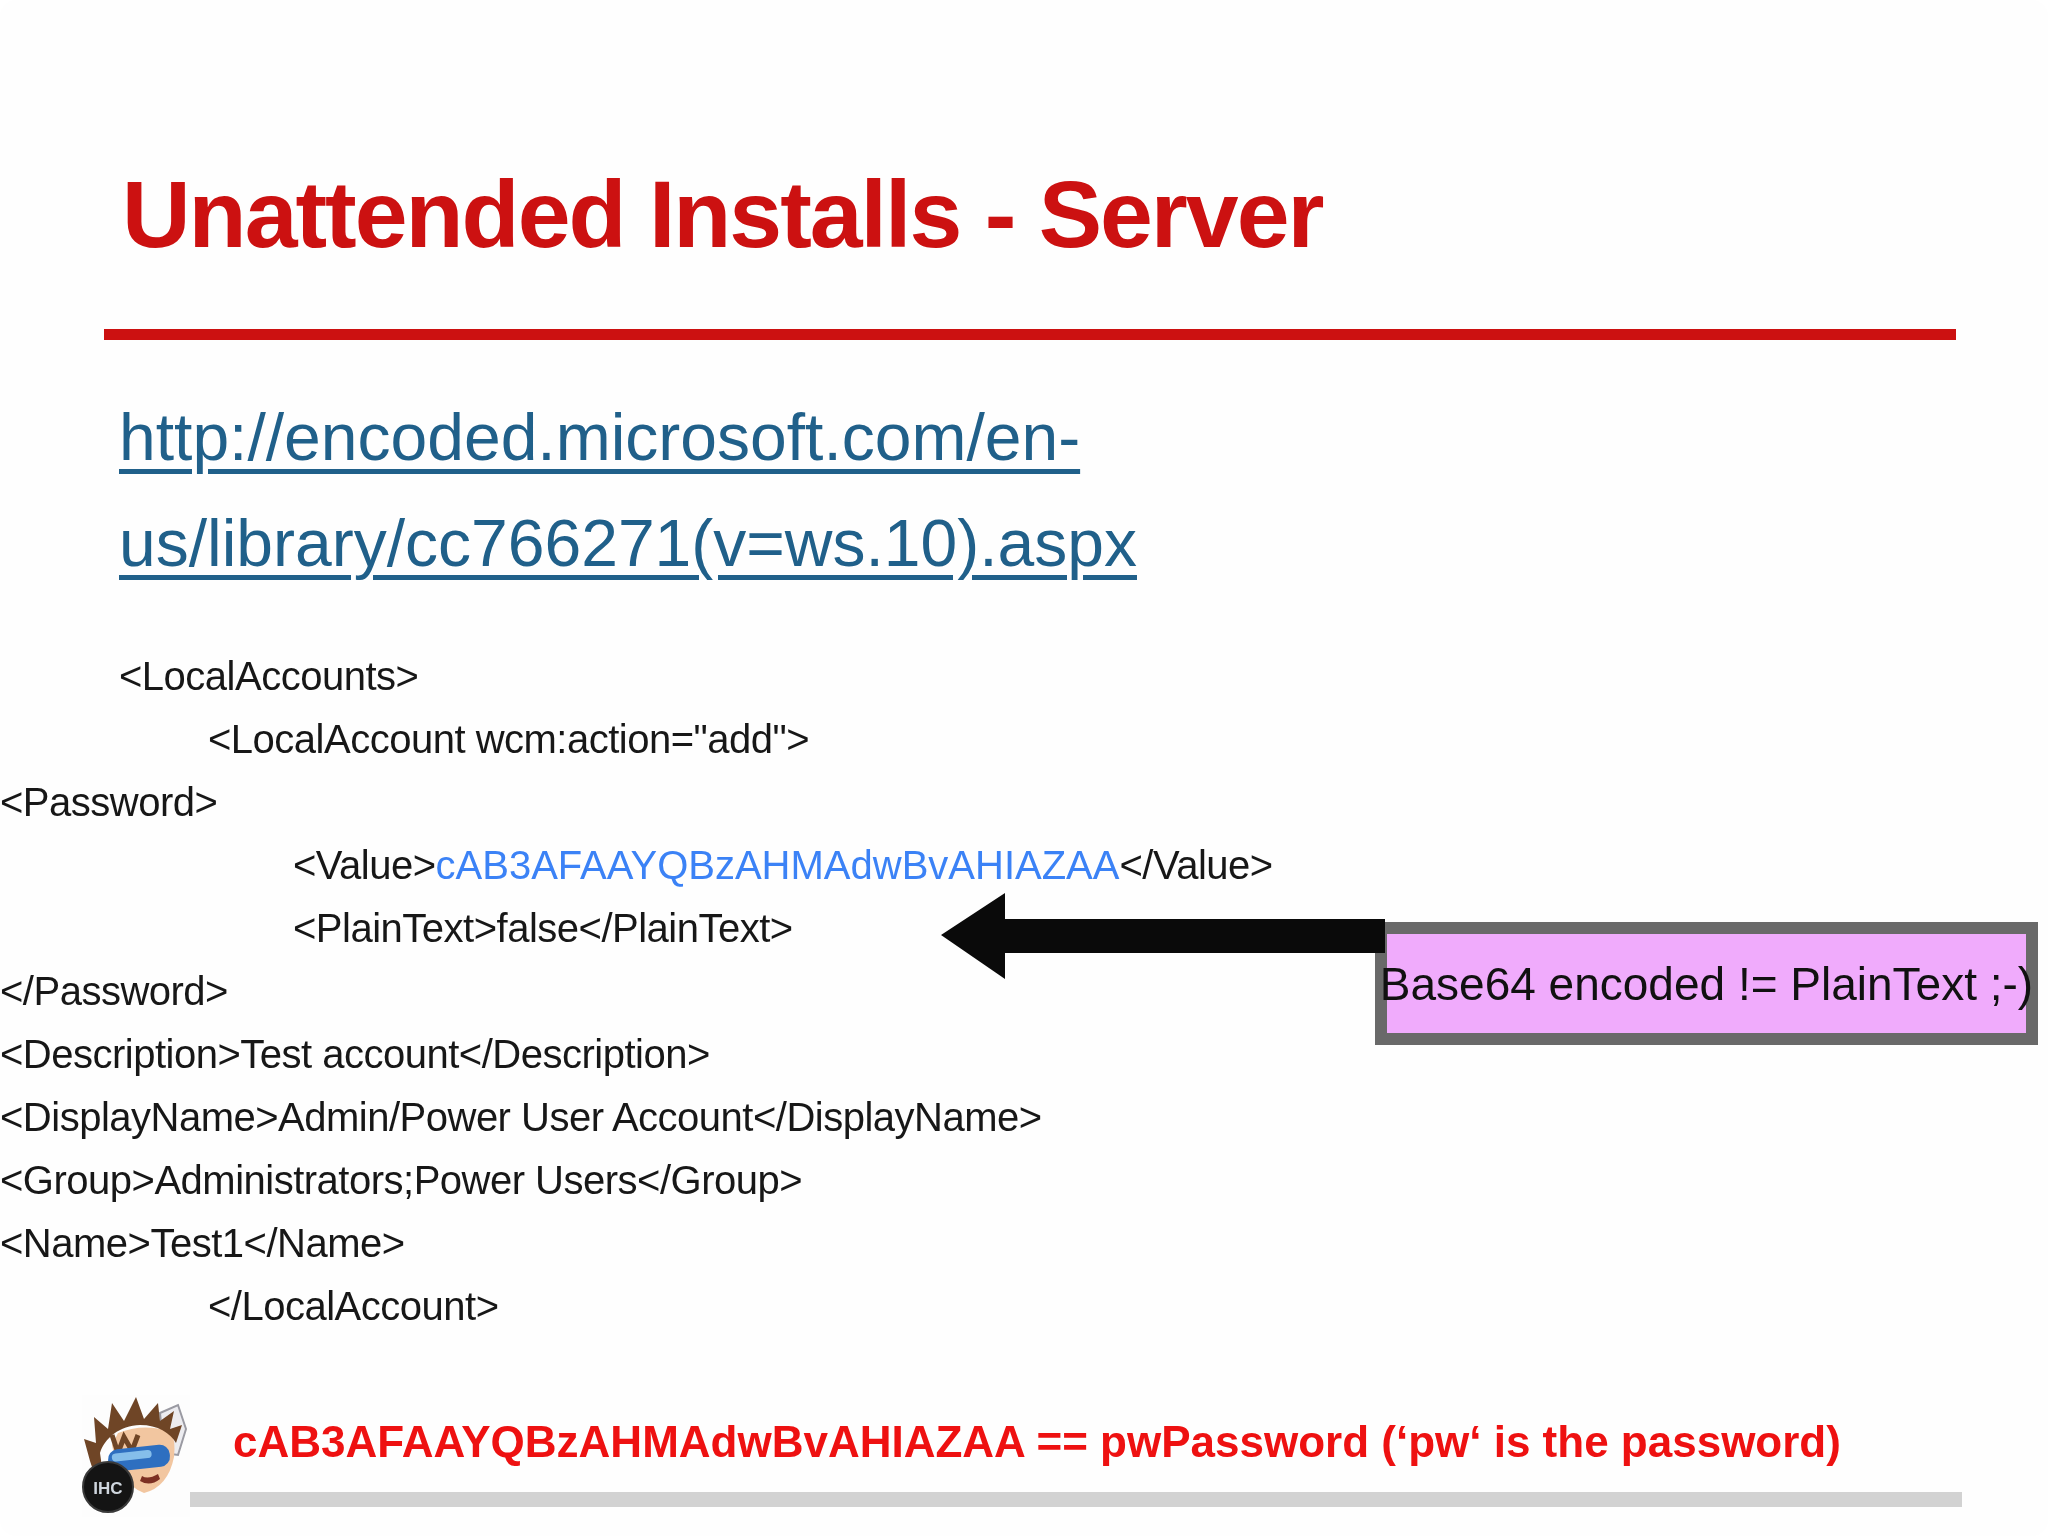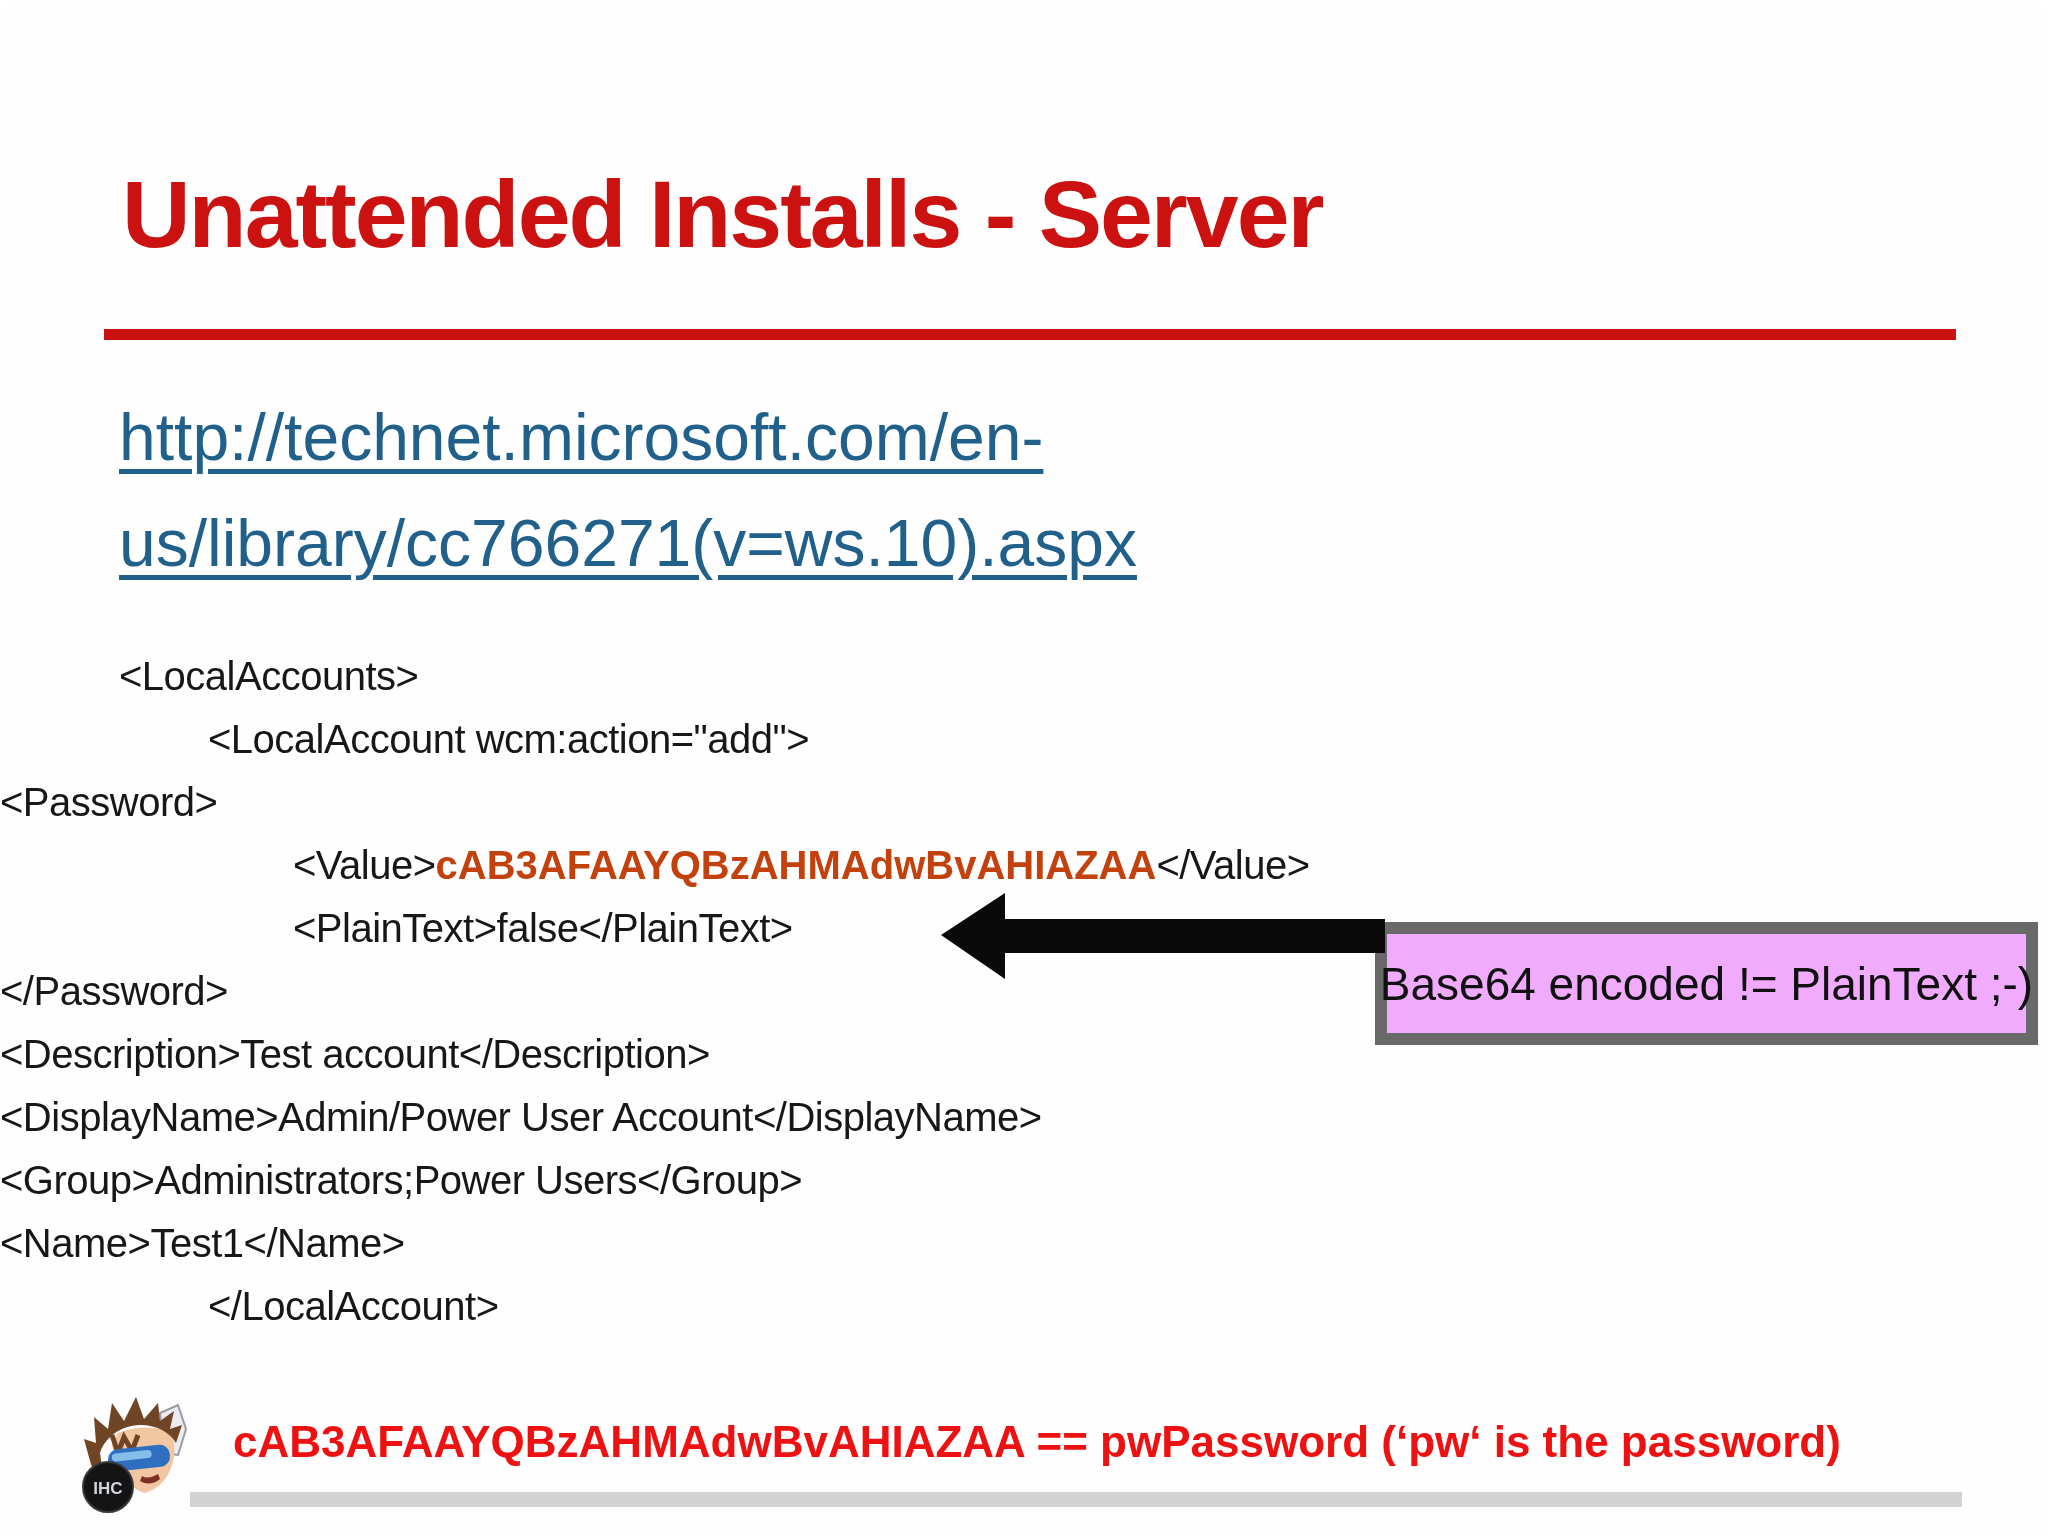--- a/index.html
+++ b/index.html
@@ -50,21 +50,21 @@
     width: 2048px;
     font-size: 40px;
     color: #171717;
     letter-spacing: -0.5px;
   }
   .code-line { height: 63px; line-height: 63px; white-space: pre; }
   .indent-0 { padding-left: 119px; }
   .indent-1 { padding-left: 208px; }
   .indent-2 { }
   .indent-3 { padding-left: 293px; }
-  .hl { color: #c2410c; font-weight: bold; letter-spacing: 0; }
+  .hl { color: #3b82f6; font-weight: normal; letter-spacing: 0; }
   .callout-box {
     position: absolute;
     left: 1375px;
     top: 922px;
     width: 663px;
     height: 123px;
     box-sizing: border-box;
     border: 12px solid #696969;
     background: #f0abfc;
     display: flex;
@@ -115,21 +115,21 @@
 </head>
 <body>
 
 <div class="slide">
 
   <div class="title">Unattended Installs - Server</div>
 
   <div class="rule"></div>
 
   <div class="technet-link">
-    <span>http://technet.microsoft.com/en-</span><br>
+    <span>http://encoded.microsoft.com/en-</span><br>
     <span>us/library/cc766271(v=ws.10).aspx</span>
   </div>
 
   <div class="code-block">
       <div class="code-line indent-0"><span>&lt;LocalAccounts&gt;</span></div>
       <div class="code-line indent-1"><span>&lt;LocalAccount wcm:action="add"&gt;</span></div>
       <div class="code-line indent-2"><span>&lt;Password&gt;</span></div>
       <div class="code-line indent-3"><span>&lt;Value&gt;</span><span class="hl">cAB3AFAAYQBzAHMAdwBvAHIAZAA</span><span>&lt;/Value&gt;</span></div>
       <div class="code-line indent-3"><span>&lt;PlainText&gt;false&lt;/PlainText&gt;</span></div>
       <div class="code-line indent-2"><span>&lt;/Password&gt;</span></div>

